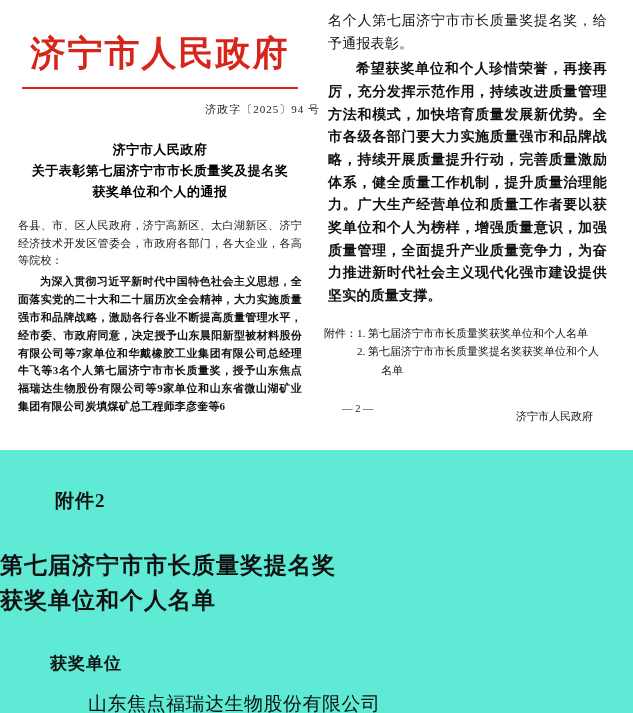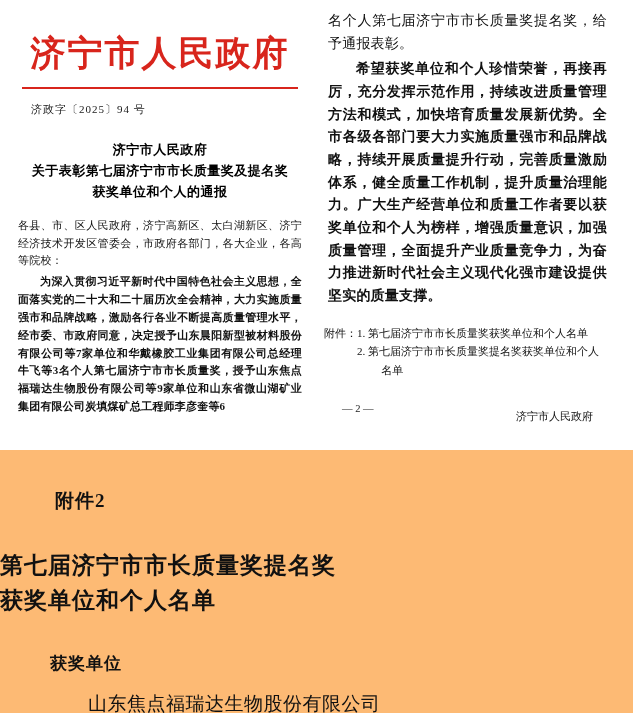--- a/index.html
+++ b/index.html
@@ -56,26 +56,25 @@
     font-size: 35px;
     letter-spacing: 2px;
     line-height: 1.1;
     white-space: nowrap;
   }
   .masthead-rule {
     margin: 14px 22px 0 22px;
     border-top: 2px solid #d8251c;
   }
   .doc-number {
-    text-align: left;
+    text-align: right;
     font-size: 11px;
     margin-top: 13px;
     letter-spacing: 1px;
     color: #1a1a1a;
-    padding-left: 31px;
   }
 
   .doc-title {
     text-align: center;
     margin-top: 22px;
     font-weight: bold;
     font-size: 13px;
     line-height: 1.65;
     color: #000;
     letter-spacing: 0.5px;
@@ -146,21 +145,21 @@
     font-size: 11px;
   }
 
   
   .attach-page {
     position: absolute;
     left: 0;
     top: 450px;
     width: 633px;
     height: 263px;
-    background: #fdba74;
+    background: #5eead4;
     box-sizing: border-box;
   }
   .attach-heading {
     margin: 38px 0 0 55px;
     font-size: 19px;
     font-weight: bold;
     letter-spacing: 1px;
   }
   .attach-title {
     margin-top: 35px;

